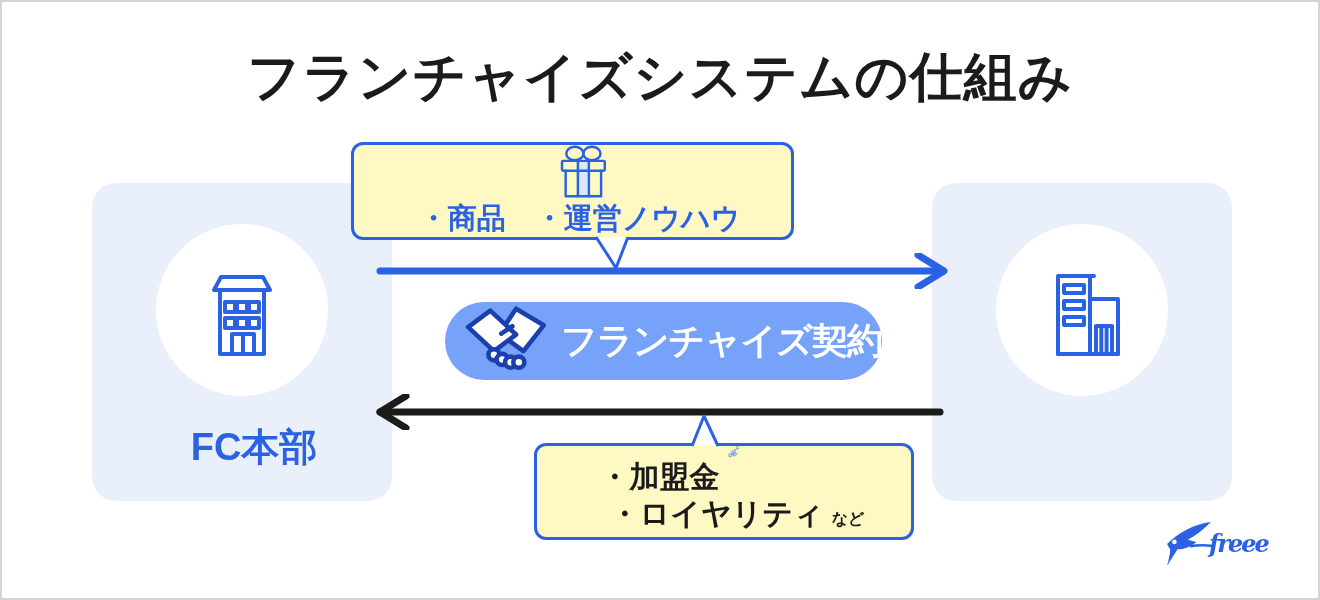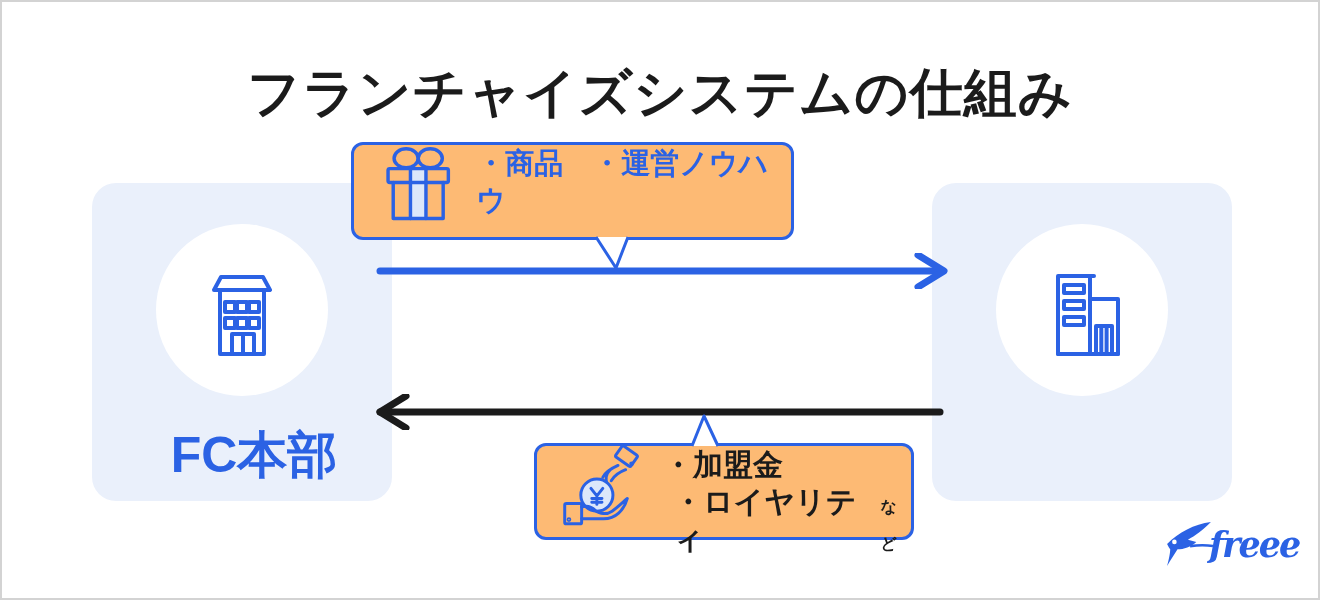--- a/index.html
+++ b/index.html
@@ -8,45 +8,45 @@
     --panel:#EAF0FB;
     --pill:#76A3F9;
     --light:#DCE7FA;
     --ink:#1B1B1B;
     --frame-border:#D3D3D3;
   }
   *{margin:0;padding:0;box-sizing:border-box;}
   body{background:#fff;font-family:"Liberation Sans","DejaVu Sans",sans-serif;}
   .frame{position:relative;width:1320px;height:600px;background:#fff;border:2px solid var(--frame-border);overflow:hidden;}
   .abs{position:absolute;}
-  .title{top:40px;left:0;width:100%;text-align:center;font-size:53px;font-weight:800;color:var(--ink);letter-spacing:1px;margin-top:16px;}
+  .title{top:40px;left:0;width:100%;text-align:center;font-size:53px;font-weight:800;color:var(--ink);letter-spacing:1px;}
   .panel{width:300px;height:318px;top:181px;background:var(--panel);border-radius:24px;}
   .panel.left{left:90px;}
   .panel.right{left:930px;}
   .circle{width:172px;height:172px;border-radius:50%;background:#fff;top:222px;}
   .circle.left{left:154px;}
   .circle.right{left:994px;}
   .icon-center{top:256px;}
-  .panel-label{width:324px;top:420px;text-align:center;font-size:50px;font-weight:800;}
+  .panel-label{width:324px;top:420px;text-align:center;font-size:38px;font-weight:800;}
   .panel-label.left{left:90px;color:var(--accent);}
   .panel-label.right{left:930px;color:var(--ink);}
-  .callout{background:#fdba74;border:3px solid var(--accent);border-radius:12px;display:flex;align-items:flex-start;}
+  .callout{background:#fef9c3;border:3px solid var(--accent);border-radius:12px;display:flex;align-items:center;flex-direction:column;}
   .callout.top{left:349px;top:140px;width:443px;height:98px;}
   .callout.bottom{left:532px;top:441px;width:380px;height:97px;}
   .callout-text{display:flex;flex-direction:column;justify-content:center;line-height:37px;font-weight:800;}
   .callout.top .callout-text{font-size:29px;color:var(--accent);margin-left:14px;}
   .callout.bottom .callout-text{font-size:30px;color:var(--ink);margin-left:16px;}
   .suffix{font-size:16px;margin-left:8px;font-weight:700;}
   .pill{left:443px;top:300px;width:437px;height:78px;border-radius:40px;background:var(--pill);display:flex;align-items:center;}
   .pill-label{color:#fff;font-size:36px;font-weight:800;margin-left:12px;letter-spacing:-1px;}
   .sa{stroke:var(--accent);}
   .fa{fill:var(--accent);}
   .fl{fill:var(--light);}
   .logo{left:1163px;top:518px;display:flex;align-items:center;}
-  .logo-text{font-family:"DejaVu Serif","Liberation Serif",serif;font-style:italic;font-weight:600;font-size:35px;color:var(--accent);letter-spacing:-2px;margin-left:-4px;line-height:1;}
+  .logo-text{font-family:"DejaVu Serif","Liberation Serif",serif;font-style:italic;font-weight:600;font-size:24px;color:var(--accent);letter-spacing:-2px;margin-left:-4px;line-height:1;}
 </style>
 </head>
 <body>
 
 <div class="frame">
 
   <div class="abs title">フランチャイズシステムの仕組み</div>
 
   <div class="abs panel left"></div>
   <div class="abs circle left"></div>
@@ -90,20 +90,34 @@
     </g>
   </svg>
 
   <svg class="abs" style="left:372px;top:392px;" width="584" height="36" viewBox="0 0 584 36">
     <g fill="none" stroke="var(--ink)" stroke-width="7" stroke-linecap="round" stroke-linejoin="round">
       <line x1="6" y1="18" x2="566" y2="18"></line>
       <polyline points="32,2 6,18 32,34"></polyline>
     </g>
   </svg>
 
+  <div class="abs pill">
+    <svg width="88" height="70" viewBox="0 0 92 76" style="margin-left:16px;">
+      <g fill="#fff" stroke="var(--accent-dark)" stroke-width="5" stroke-linejoin="round" stroke-linecap="round">
+        <path d="M58,3 L88,21 L66,49 L40,30 Z"></path>
+        <path d="M30,5 L6,23 L34,49 L58,31 Z"></path>
+        <circle cx="34" cy="53" r="6"></circle>
+        <circle cx="43" cy="58" r="6"></circle>
+        <circle cx="52" cy="61" r="6"></circle>
+        <circle cx="61" cy="61" r="6"></circle>
+        <path d="M42,30 L54,22" fill="none"></path>
+      </g>
+    </svg>
+    <div class="pill-label">フランチャイズ契約</div>
+  </div>
 
   <div class="abs callout top">
     <svg width="88" height="80" viewBox="0 0 100 90" style="margin-left:22px;">
       <rect class="fl" x="40" y="26" width="18" height="58"></rect>
       <g fill="none" class="sa" stroke-width="4" stroke-linecap="round" stroke-linejoin="round">
         <ellipse cx="35" cy="14" rx="14" ry="11"></ellipse>
         <ellipse cx="63" cy="14" rx="14" ry="11"></ellipse>
         <rect x="14" y="26" width="70" height="16" rx="2"></rect>
         <path d="M20,42 L20,84 L78,84 L78,42"></path>
         <line x1="40" y1="26" x2="40" y2="84"></line>

